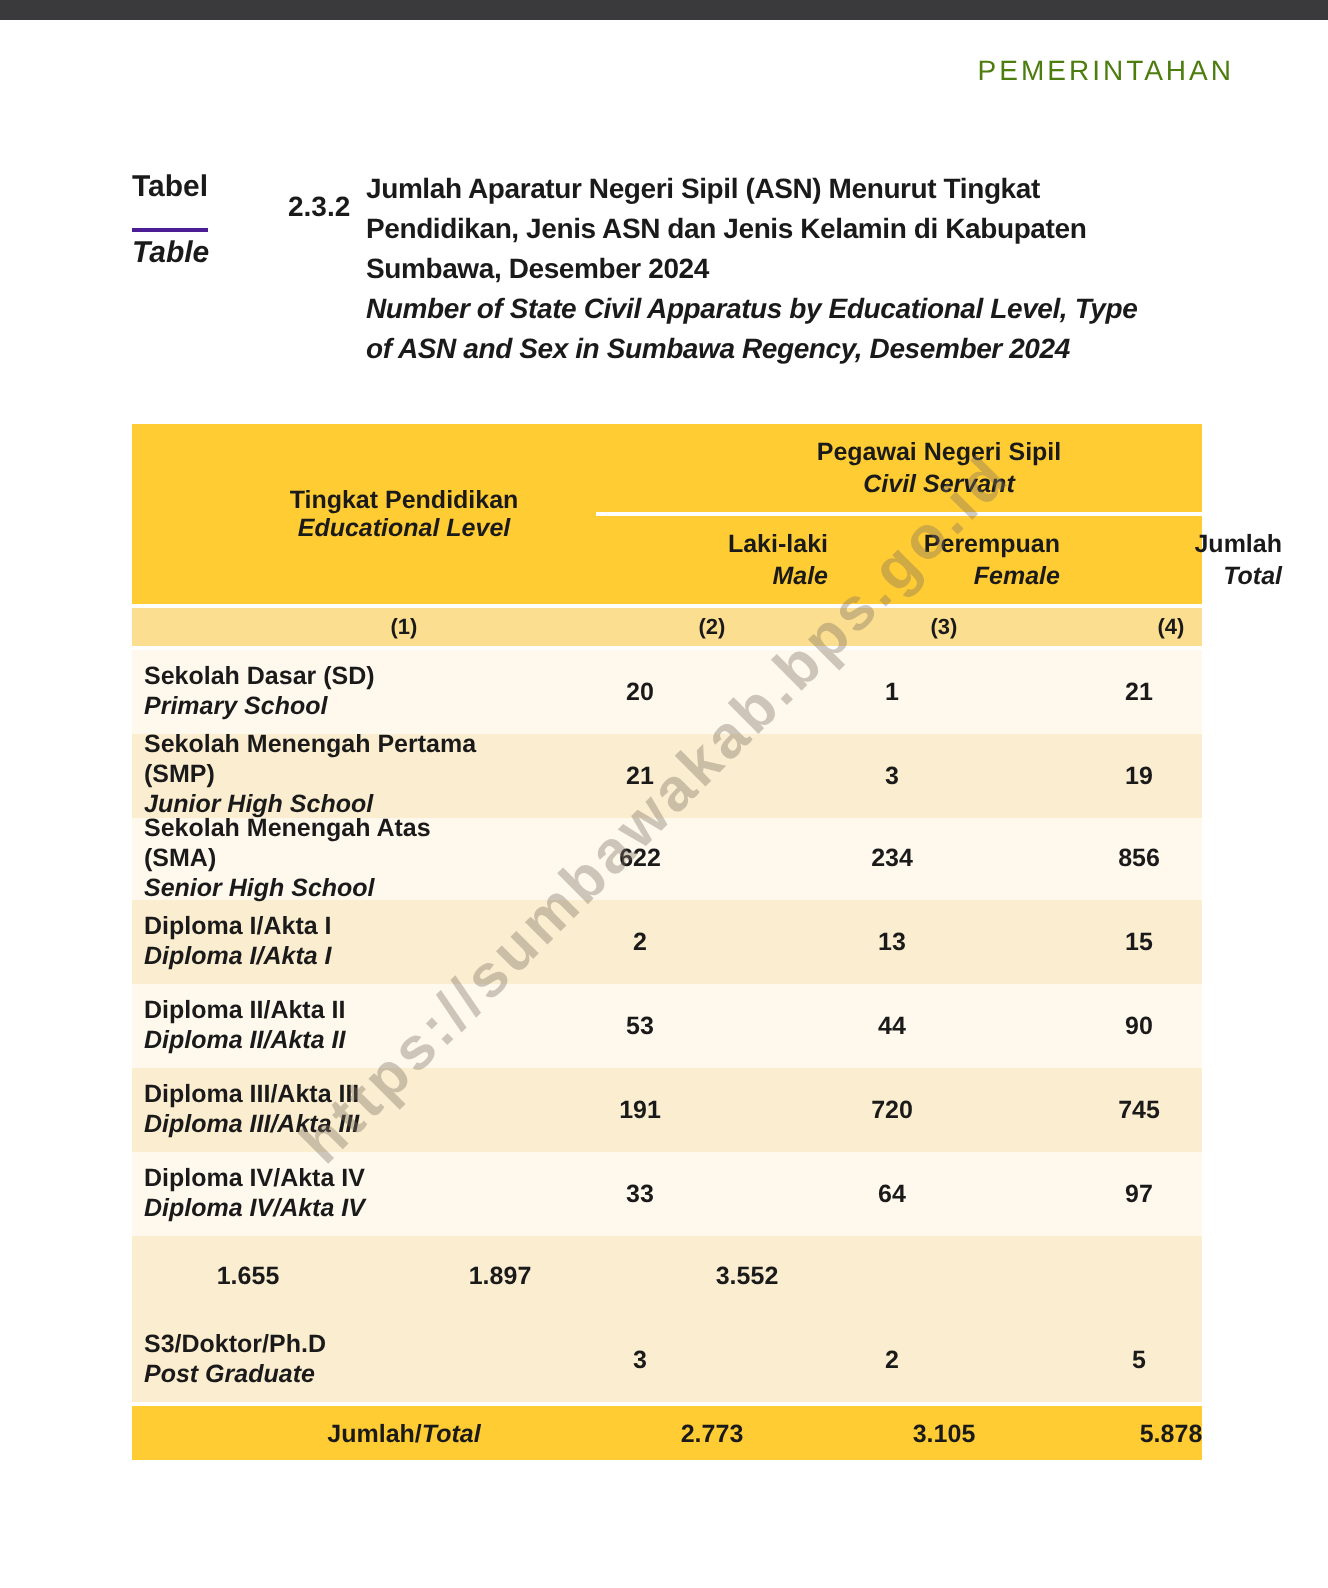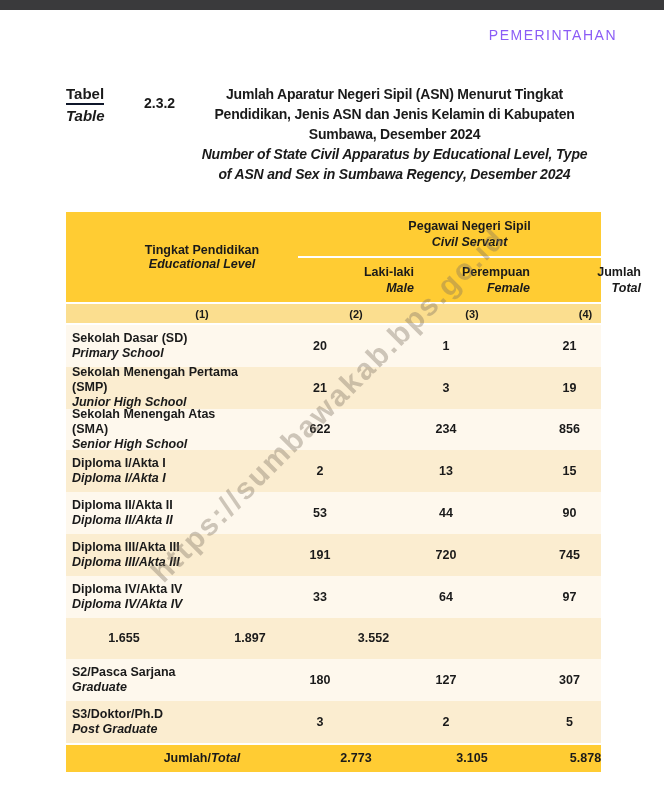--- a/index.html
+++ b/index.html
@@ -5,29 +5,29 @@
   html,body{margin:0;padding:0;}
   body{
     width:664px;height:794px;position:relative;background:#ffffff;
     font-family:"Liberation Sans",sans-serif;color:#1a1a1a;overflow:hidden;
   }
   
   .topbar{position:absolute;left:0;top:0;width:664px;height:10px;background:#3a3a3c;}
   
   .category{
     position:absolute;top:27px;right:47px;font-size:14px;letter-spacing:1.5px;
-    color:#8b5cf6;font-weight:400;
+    color:#4d7c0f;font-weight:400;
   }
   
   .titleblock{position:absolute;left:66px;top:84px;width:540px;display:flex;}
   .tablabel{width:78px;flex:0 0 78px;padding-top:1px;}
-  .tablabel .id{font-weight:700;font-size:15px;border-bottom:2px solid #0f172a;display:inline-block;padding-bottom:1px;}
+  .tablabel .id{font-weight:700;font-size:15px;border-bottom:2px solid #4c1d95;display:inline-block;padding-bottom:12px;}
   .tablabel .en{font-weight:700;font-style:italic;font-size:15px;margin-top:2px;}
   .tabnum{flex:0 0 37px;font-weight:700;font-size:14px;padding-top:11px;}
-  .titles{flex:1;padding-left:2px;text-align:center;}
+  .titles{flex:1;padding-left:2px;}
   .titles .line{font-weight:700;font-size:14px;line-height:20px;letter-spacing:-0.2px;}
   .titles .line.it{font-style:italic;}
   
   .stat-table{position:absolute;left:66px;top:212px;width:535px;font-size:12.5px;}
   .w0{width:192px;flex:0 0 192px;padding-left:40px;}
   .w1{width:116px;flex:0 0 116px;}
   .w2{width:116px;flex:0 0 116px;}
   .w3{width:111px;flex:0 0 111px;}
   .thead{display:flex;background:#ffcc33;height:90px;}
   .th-col1{display:flex;flex-direction:column;justify-content:center;align-items:center;text-align:center;}
@@ -176,29 +176,20 @@
         </div>
         <div class="cell num w1">33</div>
         <div class="cell num w2">64</div>
         <div class="cell num w3">97</div>
       </div>
       <div class="trow alt">
         <div class="cell num w1">1.655</div>
         <div class="cell num w2">1.897</div>
         <div class="cell num w3">3.552</div>
       </div>
-      <div class="trow">
-        <div class="cell lab w0">
-          <div class="lab-id">S2/Pasca Sarjana</div>
-          <div class="lab-en">Graduate</div>
-        </div>
-        <div class="cell num w1">180</div>
-        <div class="cell num w2">127</div>
-        <div class="cell num w3">307</div>
-      </div>
       <div class="trow alt">
         <div class="cell lab w0">
           <div class="lab-id">S3/Doktor/Ph.D</div>
           <div class="lab-en">Post Graduate</div>
         </div>
         <div class="cell num w1">3</div>
         <div class="cell num w2">2</div>
         <div class="cell num w3">5</div>
       </div>
     </div>

